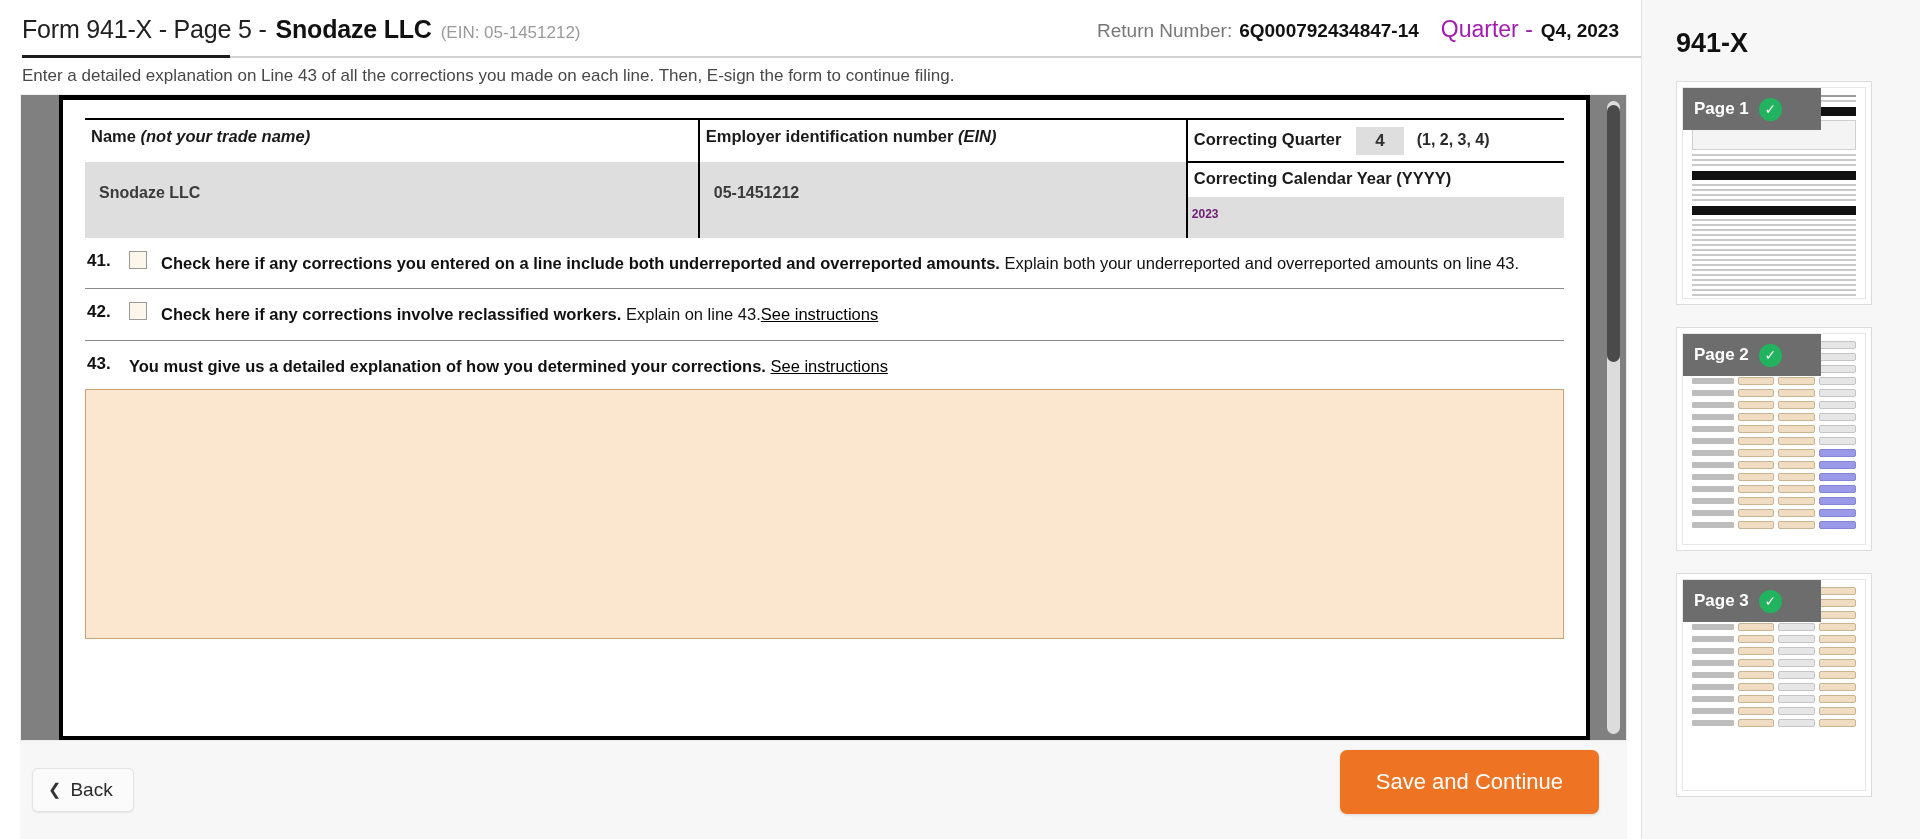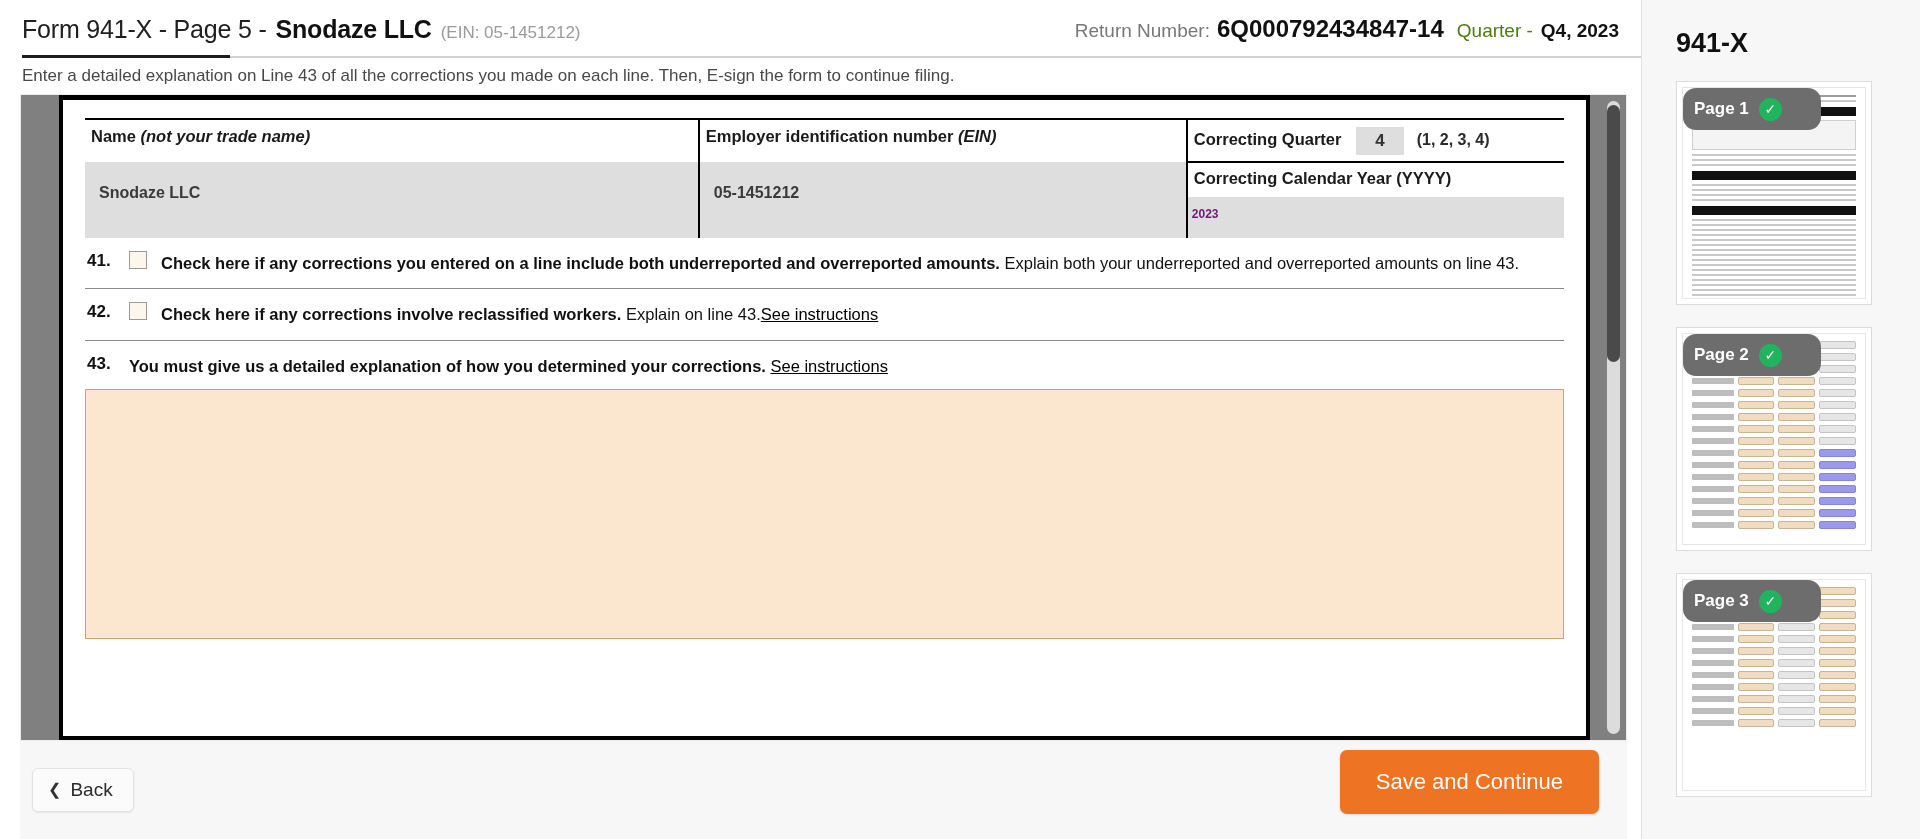--- a/index.html
+++ b/index.html
@@ -34,22 +34,22 @@
   .hdr-company {
     font-size: 25px; color: #111; font-weight: bold; margin-left: 9px; letter-spacing: -0.2px;
   }
   .hdr-ein {
     font-size: 17px; color: #9a9a9a; margin-left: 9px;
   }
   .hdr-right {
     margin-left: auto; display: flex; align-items: baseline; white-space: nowrap;
   }
   .hdr-ret-label { font-size: 19px; color: #777; }
-  .hdr-ret-value { font-size: 24px; color: #111; font-weight: bold; margin-left: 7px; }
-  .hdr-q-label { font-size: 19px; color: #4d7c0f; margin-left: 13px; }
+  .hdr-ret-value { font-size: 19px; color: #111; font-weight: bold; margin-left: 7px; }
+  .hdr-q-label { font-size: 23px; color: #a21caf; margin-left: 22px; }
   .hdr-q-value { font-size: 19px; color: #111; font-weight: bold; margin-left: 8px; }
 
   
   .hdr-rule {
     position: absolute; left: 22px; right: 0; bottom: 0; height: 2px; background: #d2d2d2;
   }
   .hdr-rule-active {
     position: absolute; left: 22px; bottom: 0; width: 208px; height: 3px; background: #1d1d1d;
   }
 
@@ -226,21 +226,21 @@
     padding: 5px; cursor: pointer;
   }
   .thumb-inner {
     position: relative; width: 100%; height: 212px;
     background: #fff; border: 1px solid #e7e7e7; overflow: hidden;
   }
   .thumb-cap {
     position: absolute; top: 0; left: 0; width: 138px; height: 42px;
     background: #6d6d6d; color: #fff;
     display: flex; align-items: center; gap: 10px;
-    padding-left: 11px; z-index: 3; border-radius: 13px;
+    padding-left: 11px; z-index: 3;
   }
   .thumb-cap-label { font-size: 17px; font-weight: bold; }
   .chk {
     width: 23px; height: 23px; border-radius: 50%; background: #22b35e;
     display: flex; align-items: center; justify-content: center;
     color: #fff; font-size: 14px; line-height: 1;
   }
   
   .doc { position: absolute; inset: 7px 9px; }
   .dl { height: 2px; background: #c9c9c9; margin-bottom: 3px; }

